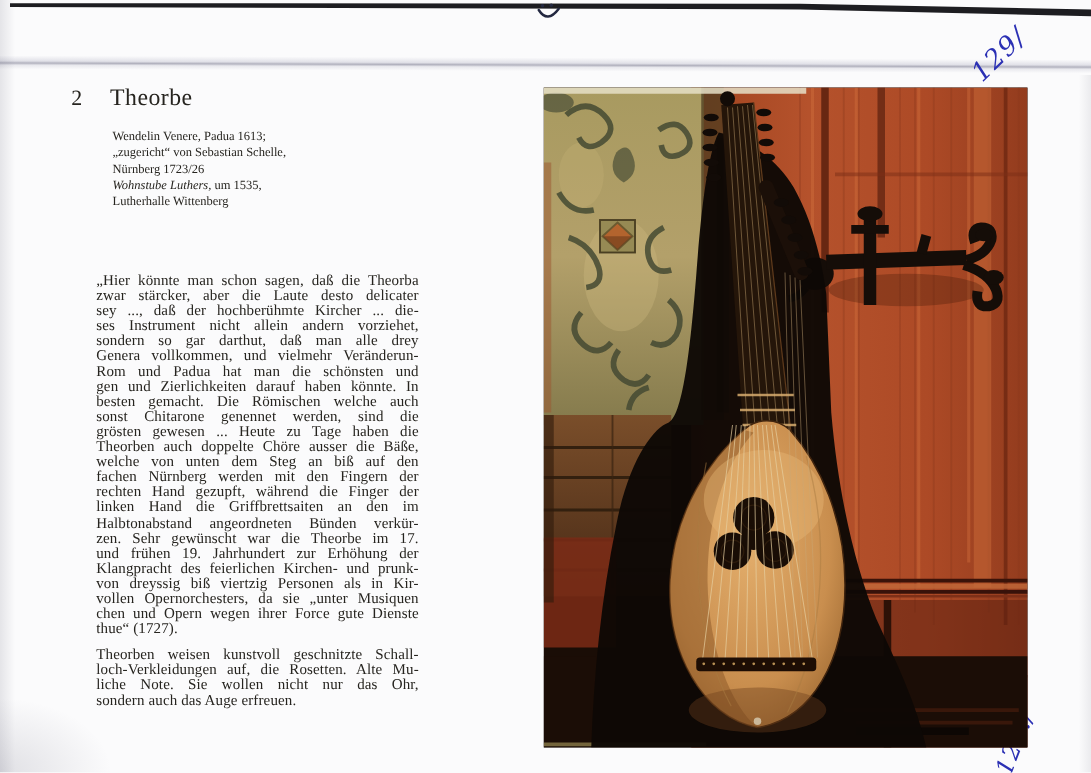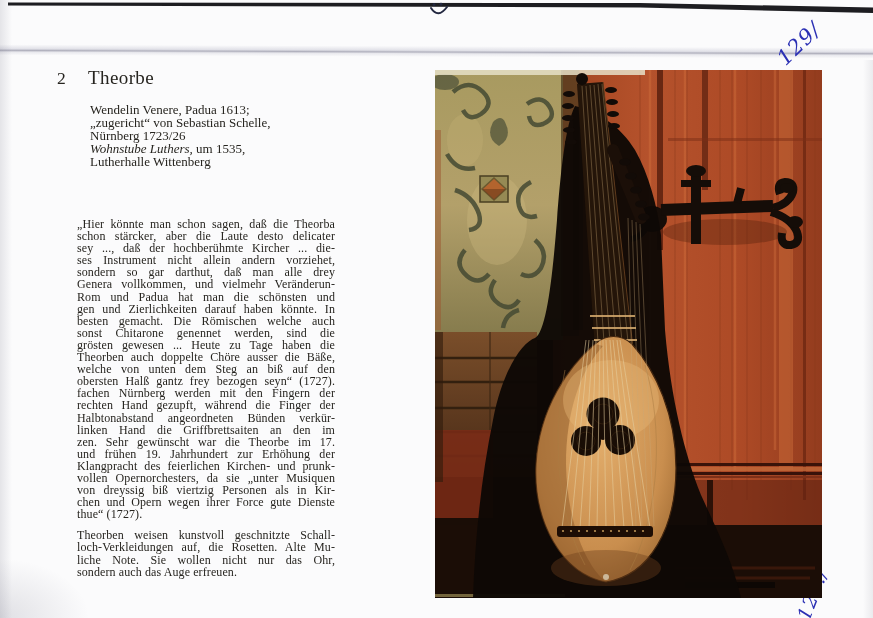--- a/index.html
+++ b/index.html
@@ -31,21 +31,21 @@
     letter-spacing:1px;
   }
   .pen-tr{left:789px;top:46px;font-size:21px;transform:rotate(-44deg);transform-origin:left bottom;}
   .pen-br{left:813px;top:601px;font-size:19px;transform:rotate(-69deg);transform-origin:left bottom;}
   .squiggle{position:absolute;left:428px;top:2px;}
   
   .textcol{position:absolute;left:57px;top:66px;width:300px;}
   .heading-row{height:24px;line-height:24px;white-space:nowrap;}
   .num{display:inline-block;width:31px;font-size:17.5px;}
   .title{display:inline;font-size:19px;font-weight:normal;letter-spacing:.4px;margin:0;}
-  .caption{margin:13px 0 0 33px;width:210px;font-size:13px;line-height:13px;white-space:nowrap;}
+  .caption{margin:13px 0 0 33px;width:210px;font-size:10px;line-height:13px;white-space:nowrap;}
   .para{margin:50px 0 0 20px;width:258px;font-size:12px;}
   .para2{margin-top:9px;}
   .bline{line-height:12.1px;text-align:justify;text-align-last:justify;letter-spacing:.1px;}
   .bline.last-line{text-align-last:left;}
   
   .photo{position:absolute;left:435px;top:70px;width:387px;height:528px;background:#1a0d06;}
   .photo svg{display:block;}
 </style>
 </head>
 <body>
@@ -76,42 +76,41 @@
   </div>
   <div class="caption">
     <div>Wendelin Venere, Padua 1613;</div>
     <div>„zugericht“ von Sebastian Schelle,</div>
     <div>Nürnberg 1723/26</div>
     <div><i>Wohnstube Luthers,</i><span> um 1535,</span></div>
     <div>Lutherhalle Wittenberg</div>
   </div>
   <div class="para">
       <div class="bline">„Hier könnte man schon sagen, daß die Theorba</div>
-      <div class="bline">schon stärcker, aber die Laute desto delicater</div>
+      <div class="bline">zwar stärcker, aber die Laute desto delicater</div>
       <div class="bline">sey ..., daß der hochberühmte Kircher ... die-</div>
       <div class="bline">ses Instrument nicht allein andern vorziehet,</div>
       <div class="bline">sondern so gar darthut, daß man alle drey</div>
       <div class="bline">Genera vollkommen, und vielmehr Veränderun-</div>
       <div class="bline">Rom und Padua hat man die schönsten und</div>
       <div class="bline">gen und Zierlichkeiten darauf haben könnte. In</div>
       <div class="bline">besten gemacht. Die Römischen welche auch</div>
       <div class="bline">sonst Chitarone genennet werden, sind die</div>
       <div class="bline">grösten gewesen ... Heute zu Tage haben die</div>
       <div class="bline">Theorben auch doppelte Chöre ausser die Bäße,</div>
       <div class="bline">welche von unten dem Steg an biß auf den</div>
-      <div class="bline">obersten Halß gantz frey bezogen seyn“ (1727).</div>
       <div class="bline">fachen Nürnberg werden mit den Fingern der</div>
       <div class="bline">rechten Hand gezupft, während die Finger der</div>
+      <div class="bline">linken Hand die Griffbrettsaiten an den im</div>
       <div class="bline">Halbtonabstand angeordneten Bünden verkür-</div>
-      <div class="bline">linken Hand die Griffbrettsaiten an den im</div>
       <div class="bline">zen. Sehr gewünscht war die Theorbe im 17.</div>
       <div class="bline">und frühen 19. Jahrhundert zur Erhöhung der</div>
       <div class="bline">Klangpracht des feierlichen Kirchen- und prunk-</div>
+      <div class="bline">von dreyssig biß viertzig Personen als in Kir-</div>
       <div class="bline">vollen Opernorchesters, da sie „unter Musiquen</div>
-      <div class="bline">von dreyssig biß viertzig Personen als in Kir-</div>
       <div class="bline">chen und Opern wegen ihrer Force gute Dienste</div>
       <div class="bline last-line">thue“ (1727).</div>
     </div>
   <div class="para para2">
       <div class="bline">Theorben weisen kunstvoll geschnitzte Schall-</div>
       <div class="bline">loch-Verkleidungen auf, die Rosetten. Alte Mu-</div>
       <div class="bline">liche Note. Sie wollen nicht nur das Ohr,</div>
       <div class="bline last-line">sondern auch das Auge erfreuen.</div>
     </div>
 </div>

